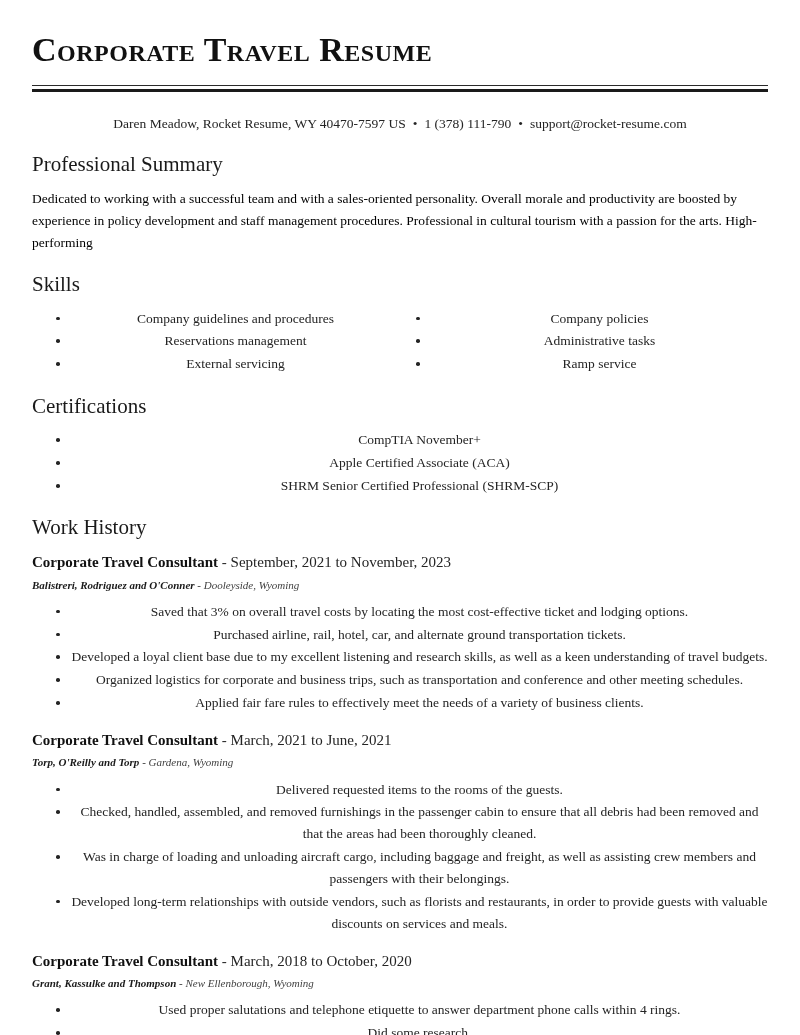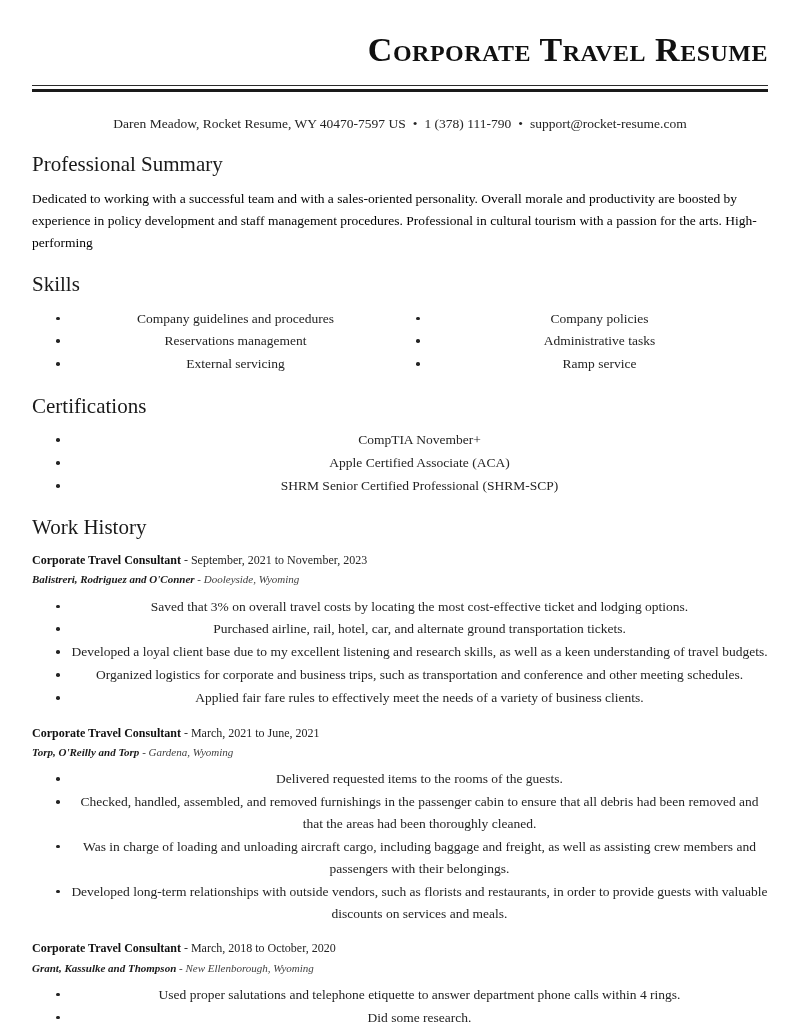--- a/index.html
+++ b/index.html
@@ -18,21 +18,21 @@
   .page {
     width: 800px;
     min-height: 1035px;
     box-sizing: border-box;
     padding: 0 32px;
     background: #ffffff;
   }
 
   
   .doc-title {
-    text-align: right;
+    text-align: left;
     font-family: "Liberation Serif", "DejaVu Serif", serif;
     font-variant: small-caps;
     font-weight: 700;
     font-size: 34px;
     letter-spacing: 0.5px;
     color: #111111;
     margin: 0;
     padding-top: 30px;
     line-height: 1.15;
   }
@@ -130,21 +130,21 @@
   }
 
   
   .job {
     margin-top: 14px;
   }
   .job:first-of-type {
     margin-top: 2px;
   }
   .job-title-line {
-    font-size: 12px;
+    font-size: 15px;
     color: #242424;
     line-height: 1.7;
   }
   .job-title-line .job-role {
     font-weight: 700;
     color: #111111;
   }
   .job-company-line {
     font-size: 11px;
     color: #3a3a3a;

